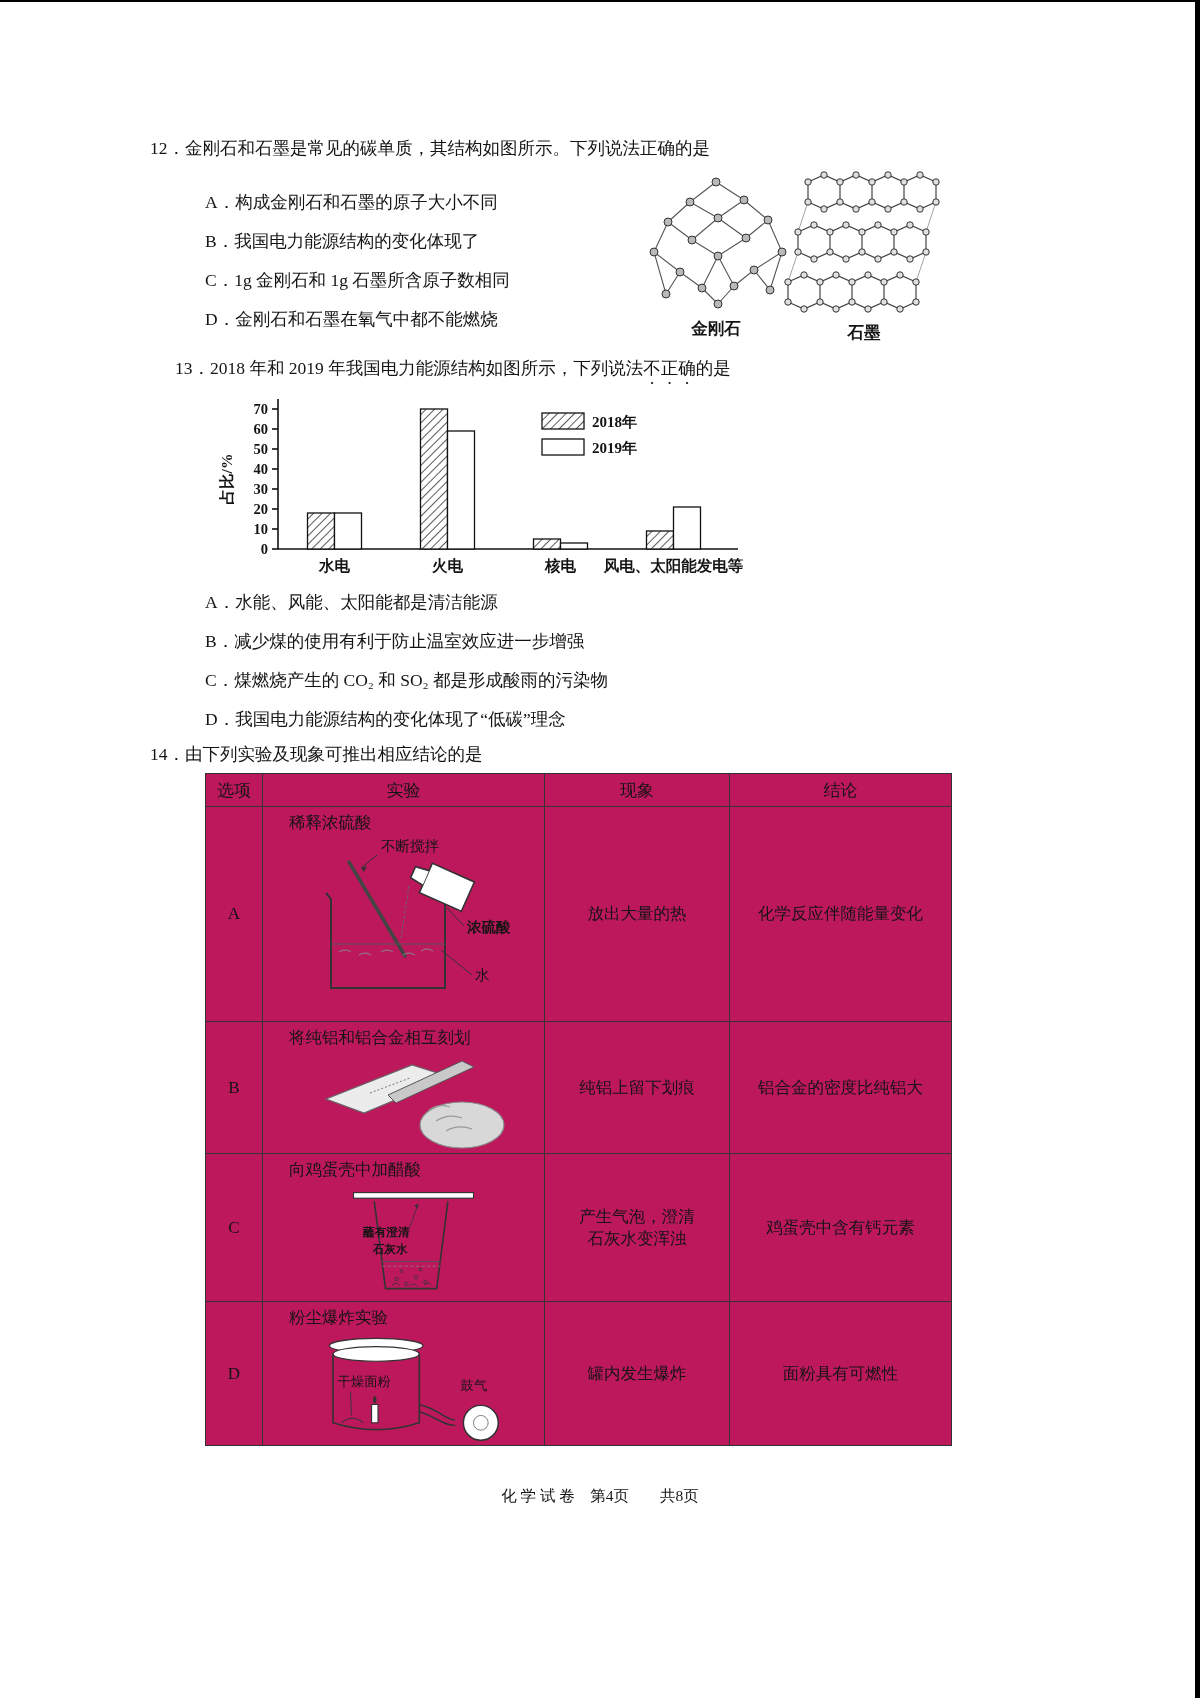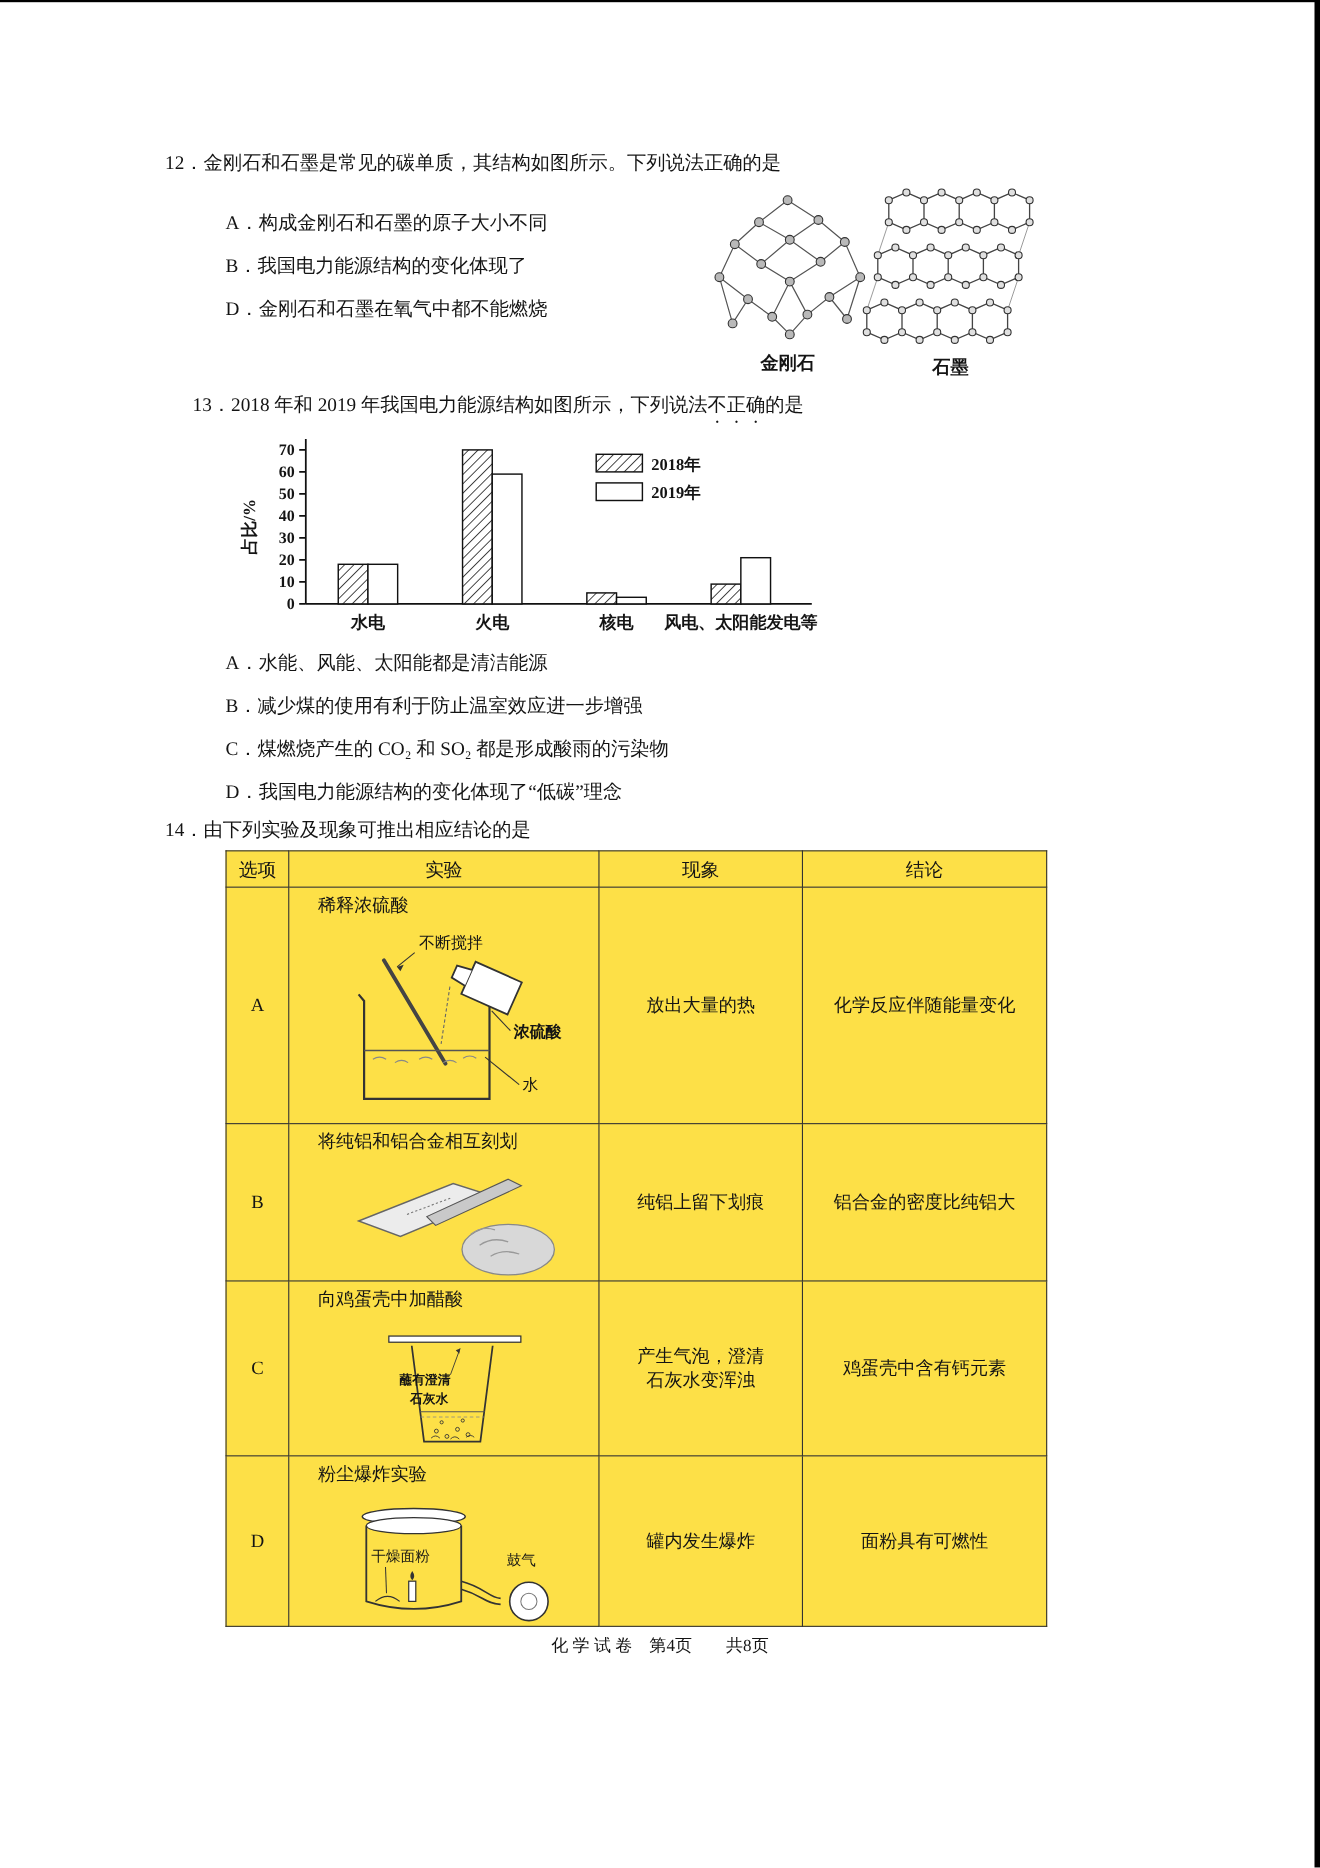--- a/index.html
+++ b/index.html
@@ -25,47 +25,48 @@
   .figcap { text-align:center; font-weight:bold; font-size:16.5px; margin-top:2px; }
 
   svg { font-family: inherit; }
   svg text { fill:#141414; }
   .bond { fill:none; stroke:#555; stroke-width:1.1; }
   .atom { fill:#b9b9b9; stroke:#333; stroke-width:1; }
   .gatom { fill:#e0e0e0; stroke:#333; stroke-width:1; }
 
   .chartwrap { position:absolute; }
 
-  .qtable { position:absolute; border-collapse:collapse; table-layout:fixed; background:#fde047; }
+  .qtable { position:absolute; border-collapse:collapse; table-layout:fixed; background:#be185d; }
   .qtable th, .qtable td { border:1.4px solid #333; }
   .qtable th { font-size:17px; font-weight:normal; text-align:center; }
   .cell-opt { text-align:center; font-size:17px; }
   .cell-exp { vertical-align:top; padding:5px 10px 2px 26px; }
   .exp-title { font-size:16.5px; }
-  .exp-fig { display:flex; justify-content:center; margin-top:13px; }
+  .exp-fig { display:flex; justify-content:center; margin-top:2px; }
   .cell-phen, .cell-conc { text-align:center; font-size:16.5px; padding:0 28px; }
 
   .dlabel { font-size:14.5px; }
   .dlabel-b { font-size:14.5px; font-weight:bold; }
   .lead { stroke:#333; stroke-width:1; fill:none; }
 
   .footer { position:absolute; top:1486px; left:0; width:100%; text-align:center; font-size:15.5px; }
 </style>
 </head>
 <body>
 
 <div class="page">
   <div class="scan-top"></div>
   <div class="scan-right"></div>
 
   <div class="stem" style="left:150px; top:136px;">12．金刚石和石墨是常见的碳单质，其结构如图所示。下列说法正确的是</div>
 
   <div class="opts" style="left:205px; top:182px;">
     <div class="opt">A．构成金刚石和石墨的原子大小不同</div>
     <div class="opt">B．我国电力能源结构的变化体现了</div>
+    <div class="opt">C．1g 金刚石和 1g 石墨所含原子数相同</div>
     <div class="opt">D．金刚石和石墨在氧气中都不能燃烧</div>
   </div>
 
   <div class="figwrap" style="left:640px; top:172px; width:152px;">
     <svg width="152" height="140" viewBox="0 0 152 140">
       <path class="bond" d="M76,10 L50,30 M76,10 L104,28 M50,30 L28,50 M50,30 L78,46 M104,28 L78,46 M104,28 L128,48 M28,50 L52,68 M28,50 L14,80 M78,46 L52,68 M78,46 L106,66 M128,48 L106,66 M128,48 L142,80 M52,68 L78,84 M106,66 L78,84 M14,80 L40,100 M14,80 L26,122 M78,84 L62,116 M78,84 L94,114 M40,100 L62,116 M114,98 L94,114 M142,80 L114,98 M142,80 L130,118 M62,116 L78,132 M94,114 L78,132 M26,122 L40,100 M130,118 L114,98"></path>
       <g>
         <circle class="atom" cx="76" cy="10" r="4"></circle>
           <circle class="atom" cx="50" cy="30" r="4"></circle>
           <circle class="atom" cx="104" cy="28" r="4"></circle>

